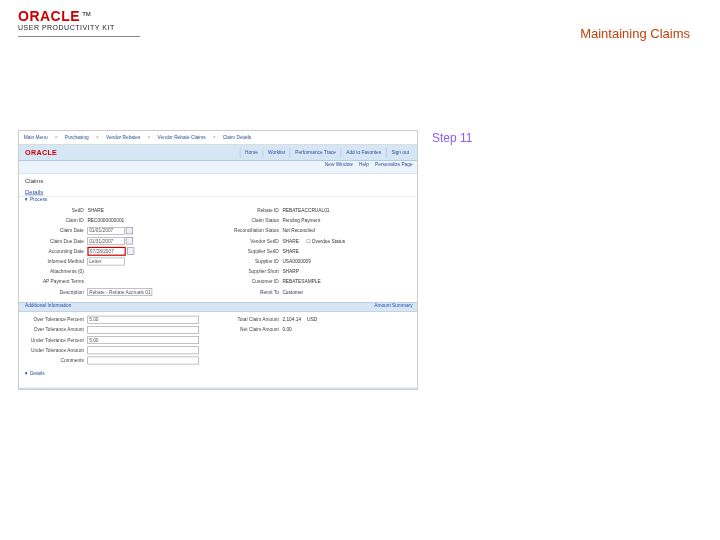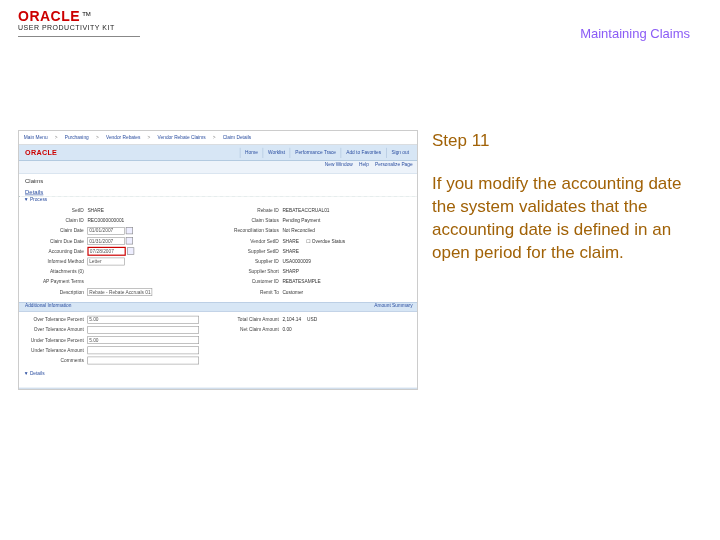--- a/index.html
+++ b/index.html
@@ -3,21 +3,21 @@
 <meta charset="utf-8">
 <style>
   html,body{margin:0;padding:0;width:720px;height:540px;background:#fff;font-family:Arial,Helvetica,sans-serif;overflow:hidden}
   .page{position:relative;width:720px;height:392px}
   
   .hdr{position:absolute;left:18px;top:8px;display:flex;gap:2px;align-items:baseline}
   .hdr .oracle{font-weight:bold;font-size:14px;color:#cc0000;letter-spacing:0.5px}
   .hdr .tm{font-size:6px;color:#000;position:relative;top:-5px}
   .hdr2{position:absolute;left:18px;top:24px;font-size:7px;color:#222;letter-spacing:0.5px}
   .hdr-rule{position:absolute;left:18px;top:36px;width:122px;border-top:1px solid #888}
-  .title{position:absolute;right:30px;top:26px;font-size:13px;color:#8b5cf6}
+  .title{position:absolute;right:30px;top:26px;font-size:13px;color:#c2410c}
   
   .shot{position:absolute;left:18px;top:130px;width:400px;height:260px;border:1px solid #ccc;background:#fff;box-sizing:border-box;overflow:hidden}
   .mini{transform:scale(.6);transform-origin:top left;width:666px;font-size:9px;color:#555}
   .mini .bar1{background:#fff;border-bottom:1px solid #c3c3c3;height:18px;padding:2px 8px;display:flex;gap:12px;align-items:center;white-space:nowrap;color:#2b4ea0;font-size:8px}
   .mini .bar1 span{color:#2b4ea0}
   .mini .bar1 .gt{color:#888}
   .mini .bar2{background:#d7e6f5;height:26px;display:flex;align-items:center;border-bottom:1px solid #9cb7d3}
   .mini .bar2 .ora{color:#cc0000;font-weight:bold;font-size:12px;margin-left:10px;letter-spacing:.5px}
   .mini .bar2 .tabs{margin-left:auto;display:flex;gap:0;margin-right:8px}
   .mini .bar2 .tabs span{padding:4px 8px;font-size:8px;color:#2b4ea0;border-left:1px solid #aac0da}
@@ -32,21 +32,21 @@
   .mini .lab{width:100px;text-align:right;padding-right:6px;color:#444;font-size:8px}
   .mini .val{color:#333;font-size:8px}
   .mini .inp{border:1px solid #999;background:#fff;height:11px;min-width:56px;display:inline-block;font-size:8px;padding:0 2px;line-height:11px}
   .mini .cal{display:inline-block;width:10px;height:10px;border:1px solid #888;margin-left:2px;background:#eef}
   .mini .hl{border:2px solid #cc0000}
   .mini .secbar{background:#d7e6f5;height:14px;display:flex;font-size:8px;color:#2b4ea0;border-top:1px solid #aac0da;border-bottom:1px solid #aac0da}
   .mini .secbar span{padding:1px 10px}
   .mini .bot{height:16px;background:#edf3fa;border-top:1px solid #aac0da;display:flex;align-items:center;font-size:8px;color:#2b4ea0;padding:0 8px;gap:8px}
   .mini .btn{border:1px solid #9cb7d3;background:linear-gradient(#fff,#e2ecf7);padding:0 6px;height:12px;line-height:12px;border-radius:2px;color:#333}
   
-  .instr{position:absolute;left:432px;top:130px;width:250px;font-size:17px;color:#a16207;line-height:1.35}
+  .instr{position:absolute;left:432px;top:130px;width:250px;font-size:12px;color:#8b5cf6;line-height:1.35}
   .instr .step{margin-bottom:20px}
   .instr p{margin:0 0 14px 0}
 </style>
 </head>
 <body>
 
 <div class="page">
   <div class="hdr">
     <span class="oracle">ORACLE</span>
     <span class="tm">TM</span>
@@ -215,15 +215,14 @@
         <span class="btn">Previous in List</span>
         <span class="btn">Next in List</span>
         <span class="btn">Notify</span>
         <span class="btn">Refresh</span>
       </div>
     </div>
   </div>
 
   <div class="instr">
     <div class="step">Step 11</div>
-    <p>If you modify the accounting date the system validates that the accounting date is defined in an open period for the claim.</p>
   </div>
 </div>
 
 </body></html>

